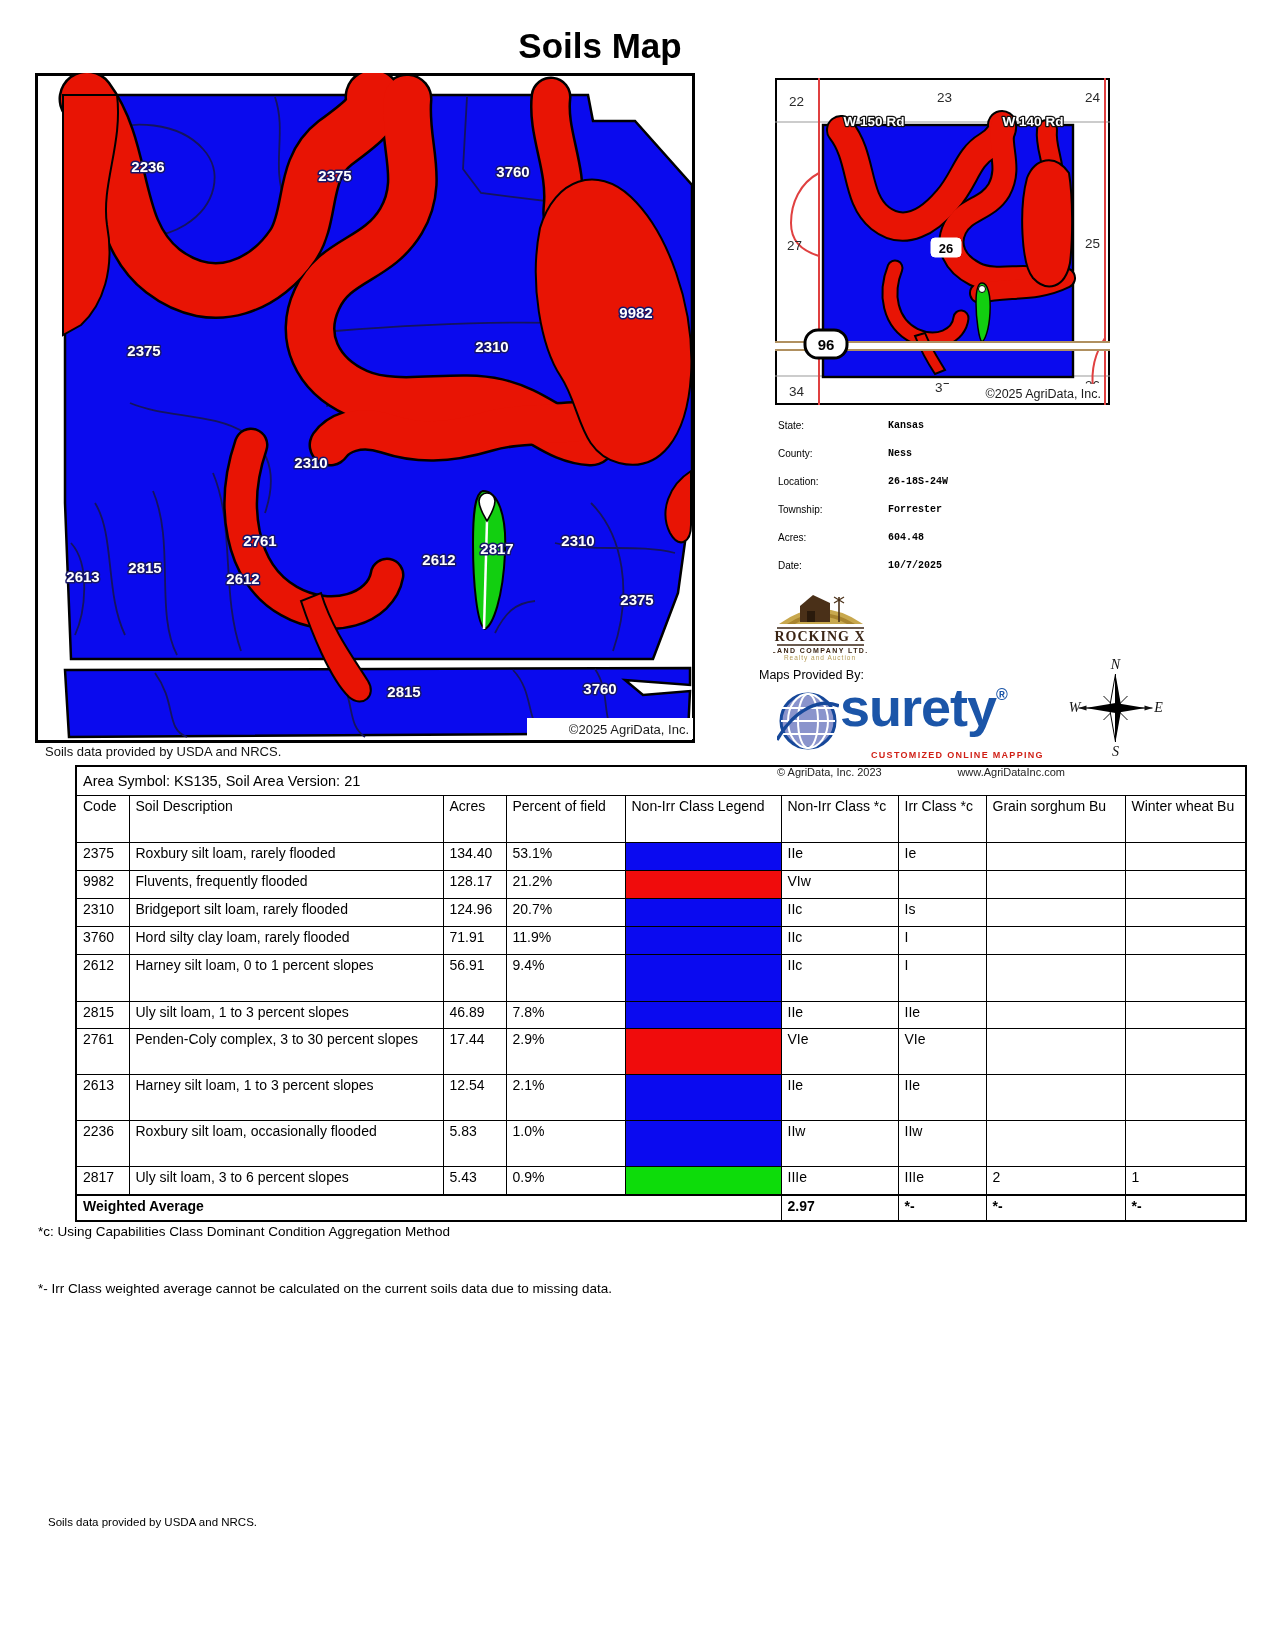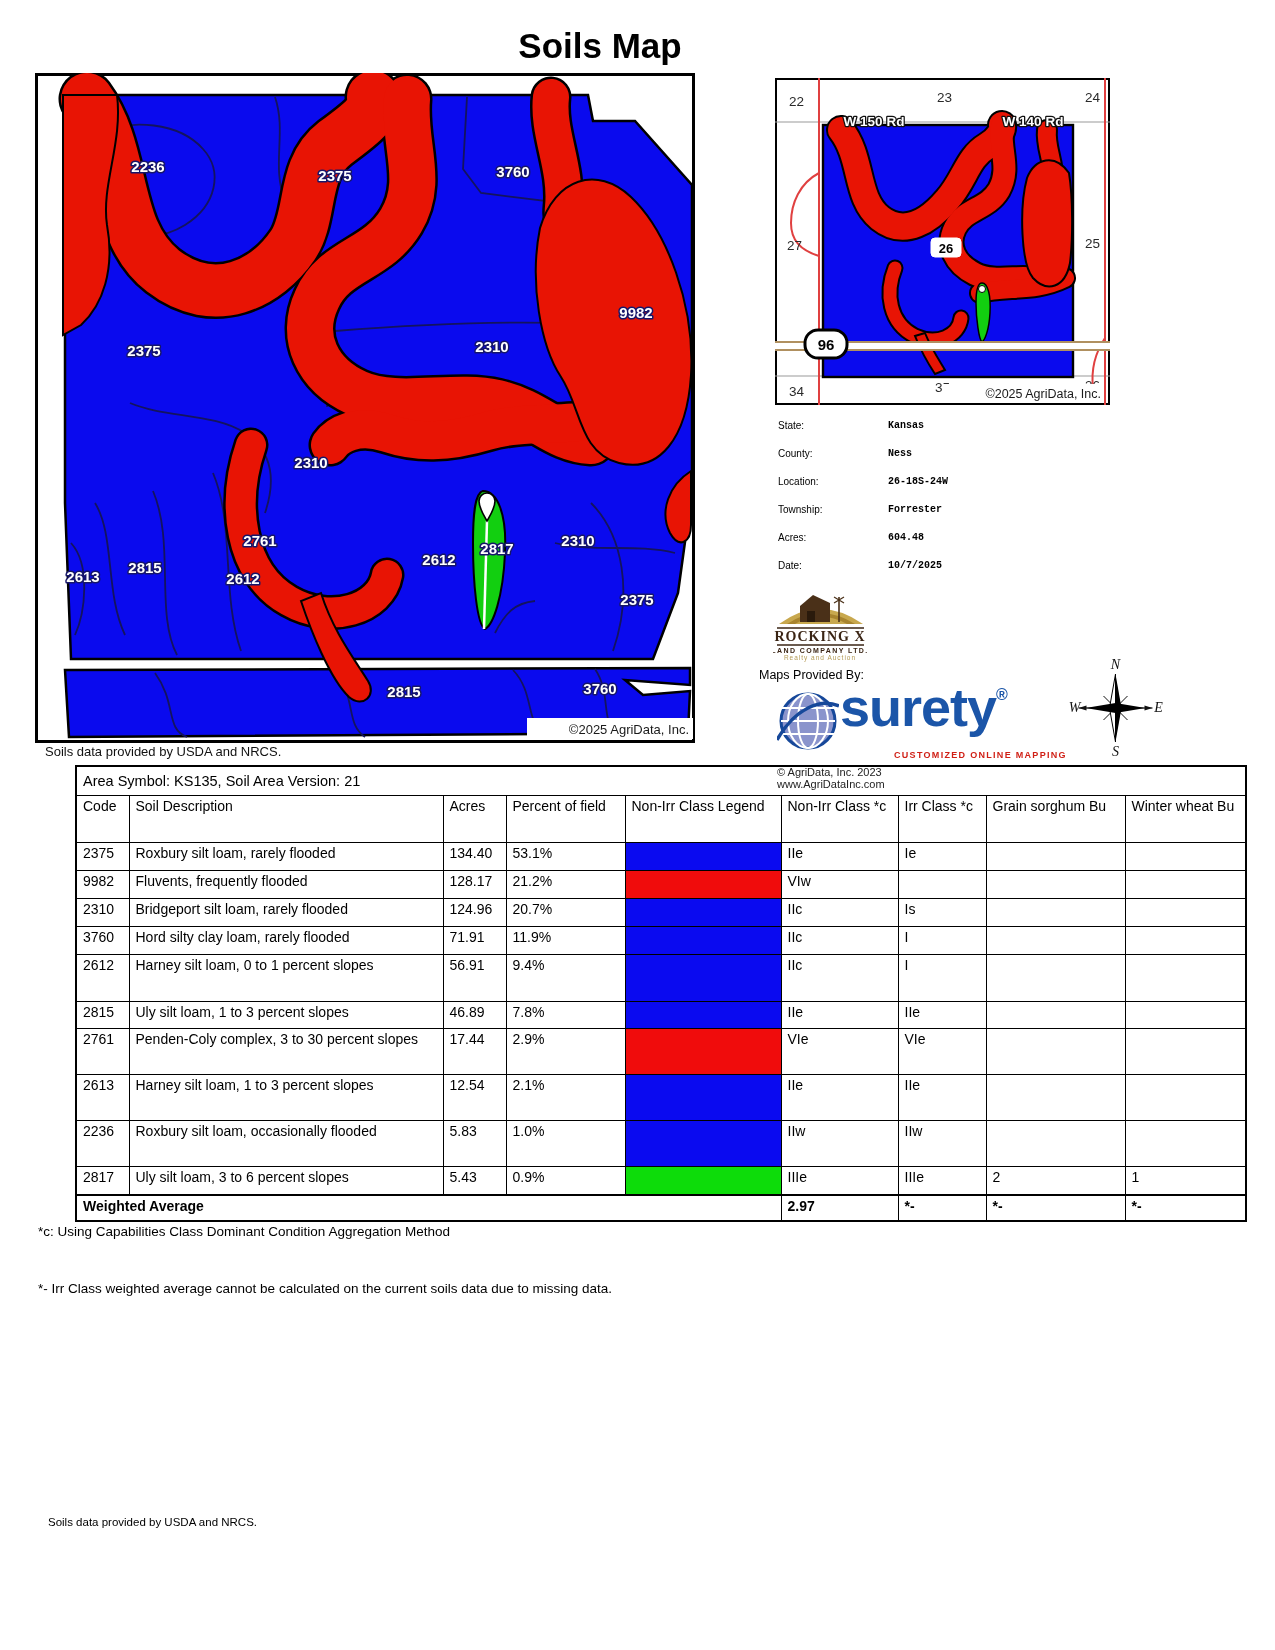--- a/index.html
+++ b/index.html
@@ -15,22 +15,22 @@
   .small-note{font-size:13px;color:#111;}
   
   #info-block{top:412px;left:778px;width:340px;font-size:10px;}
   .info-row{display:flex;line-height:28px;}
   .info-label{width:110px;}
   .info-value{font-weight:bold;font-family:Liberation Mono, monospace;}
   
   #maps-provided{top:668px;left:759px;font-size:12.5px;}
   #surety-word{top:680px;left:840px;font-size:54px;font-weight:bold;color:#1b55a8;letter-spacing:-1px;line-height:1;}
   #surety-reg{font-size:16px;vertical-align:26px;font-weight:bold;}
-  #surety-tagline{top:750px;left:894px;font-size:9px;font-weight:bold;letter-spacing:1.3px;color:#d01f15;}
-  #surety-copy-row{top:766px;left:777px;width:288px;display:flex;justify-content:space-between;font-size:11px;color:#222;flex-direction:column;}
+  #surety-tagline{top:750px;left:871px;font-size:9px;font-weight:bold;letter-spacing:1.3px;color:#d01f15;}
+  #surety-copy-row{top:766px;left:777px;width:288px;display:flex;justify-content:space-between;font-size:11px;color:#222;}
   
   #soil-table-wrap{top:765px;left:35px;margin-left:40px;}
   table.soil{border-collapse:collapse;table-layout:fixed;width:1170px;font-size:14px;}
   table.soil td,table.soil th{border:1px solid #000;padding:2px 6px;vertical-align:top;text-align:left;font-weight:normal;overflow:hidden;}
   table.soil{border:2px solid #000;}
   tr.area-row td{font-size:14.5px;height:24px;vertical-align:middle;}
   tr.head-row th{height:42px;}
   td.num{text-align:right;padding-right:5px;}
   td.legend{padding:0;}
   tr.wavg td{font-weight:bold;border-top:2px solid #000;}

